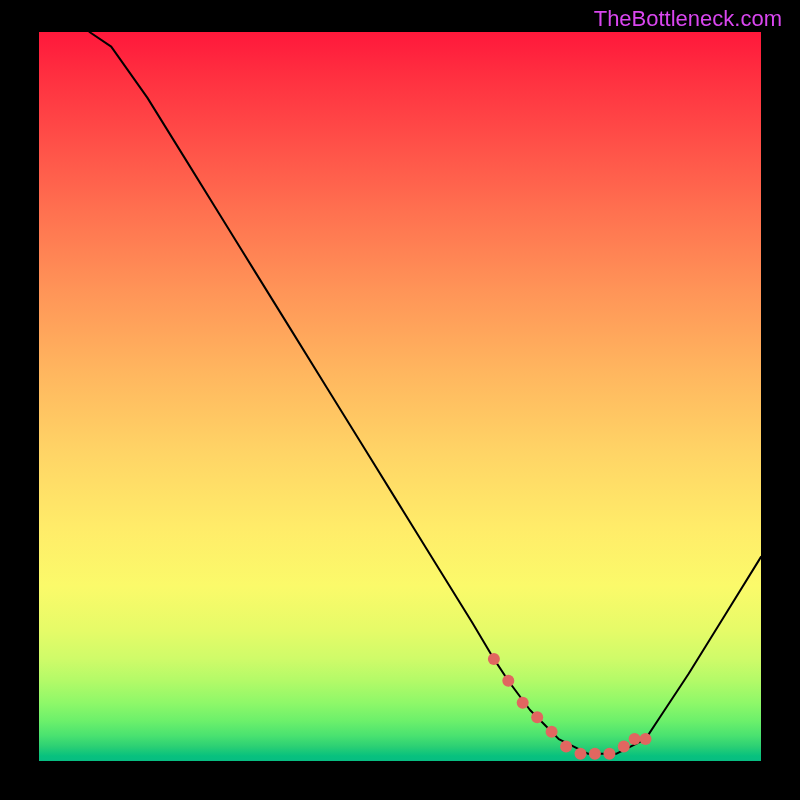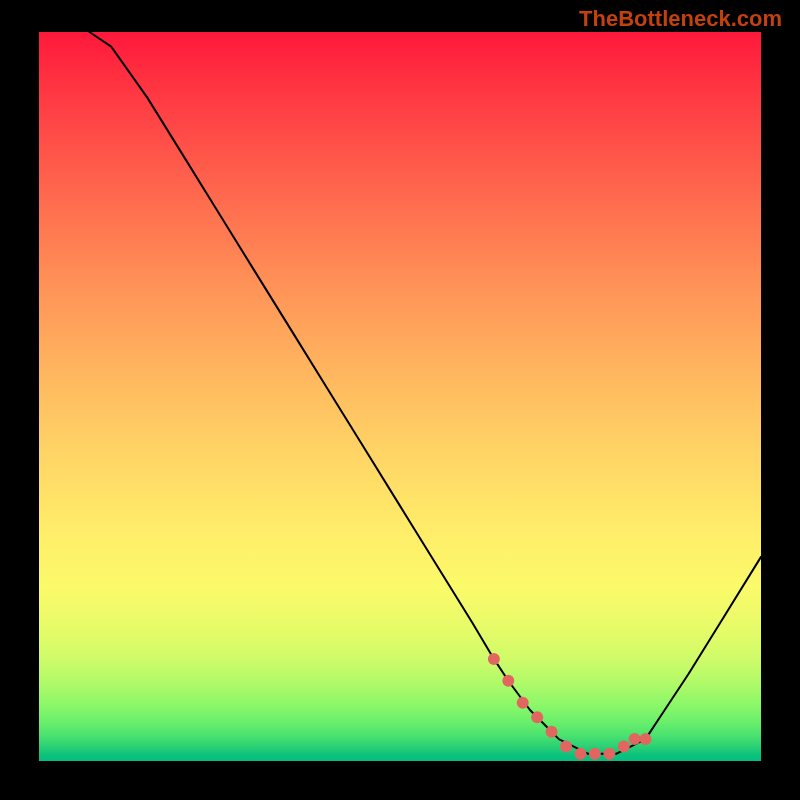--- a/index.html
+++ b/index.html
@@ -7,22 +7,22 @@
   .frame {
     position: absolute;
     left: 0; top: 0; width: 800px; height: 800px;
     background: #000;
   }
   .attribution {
     position: absolute;
     top: 6px; right: 18px;
     font-family: Arial, Helvetica, sans-serif;
     font-size: 22px;
-    font-weight: 700;
-    color: #c2410c;
+    font-weight: 400;
+    color: #d946ef;
     text-align: right;
   }
   .plot {
     position: absolute;
     left: 39px; top: 32px;
     width: 722px; height: 729px;
     background: linear-gradient(
       to bottom,
       #ff183b 0%,
       #ff2f40 6%,

